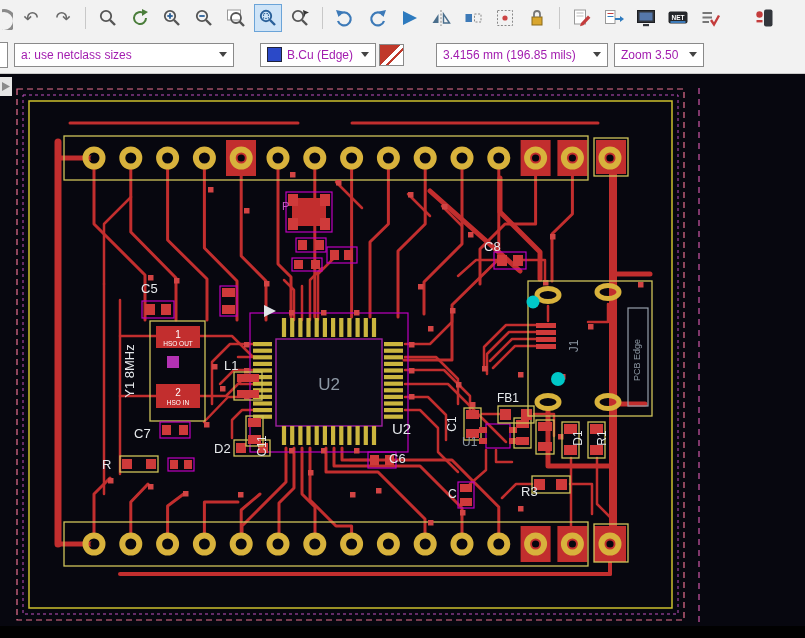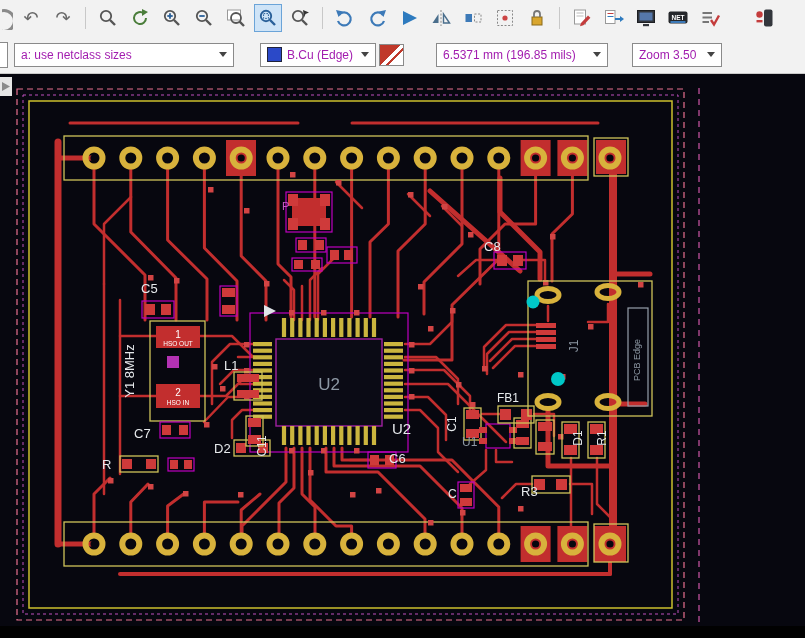--- a/index.html
+++ b/index.html
@@ -204,24 +204,24 @@
     <span class="lbl">a: use netclass sizes</span>
     <span class="chev"></span>
   </div>
   <div class="dd" style="width:116px;margin-left:26px">
     <span class="swatch-blue"></span>
     <span class="lbl">B.Cu (Edge)</span>
     <span class="chev"></span>
   </div>
   <button class="swbtn"></button>
   <div class="dd" style="width:172px;margin-left:32px">
-    <span class="lbl">6.5371 mm (196.85 mils)</span>
+    <span class="lbl">3.4156 mm (196.85 mils)</span>
     <span class="chev"></span>
   </div>
-  <div class="dd" style="width:90px;margin-left:24px">
+  <div class="dd" style="width:90px;margin-left:6px">
     <span class="lbl">Zoom 3.50</span>
     <span class="chev"></span>
   </div>
 </div>
 
 <div id="canvas-wrap">
 <svg width="805" height="565" viewBox="0 0 805 565">
   <defs>
     <g id="pad">
           <circle r="8.5" fill="none" stroke="#d8b23c" stroke-width="6"></circle>

